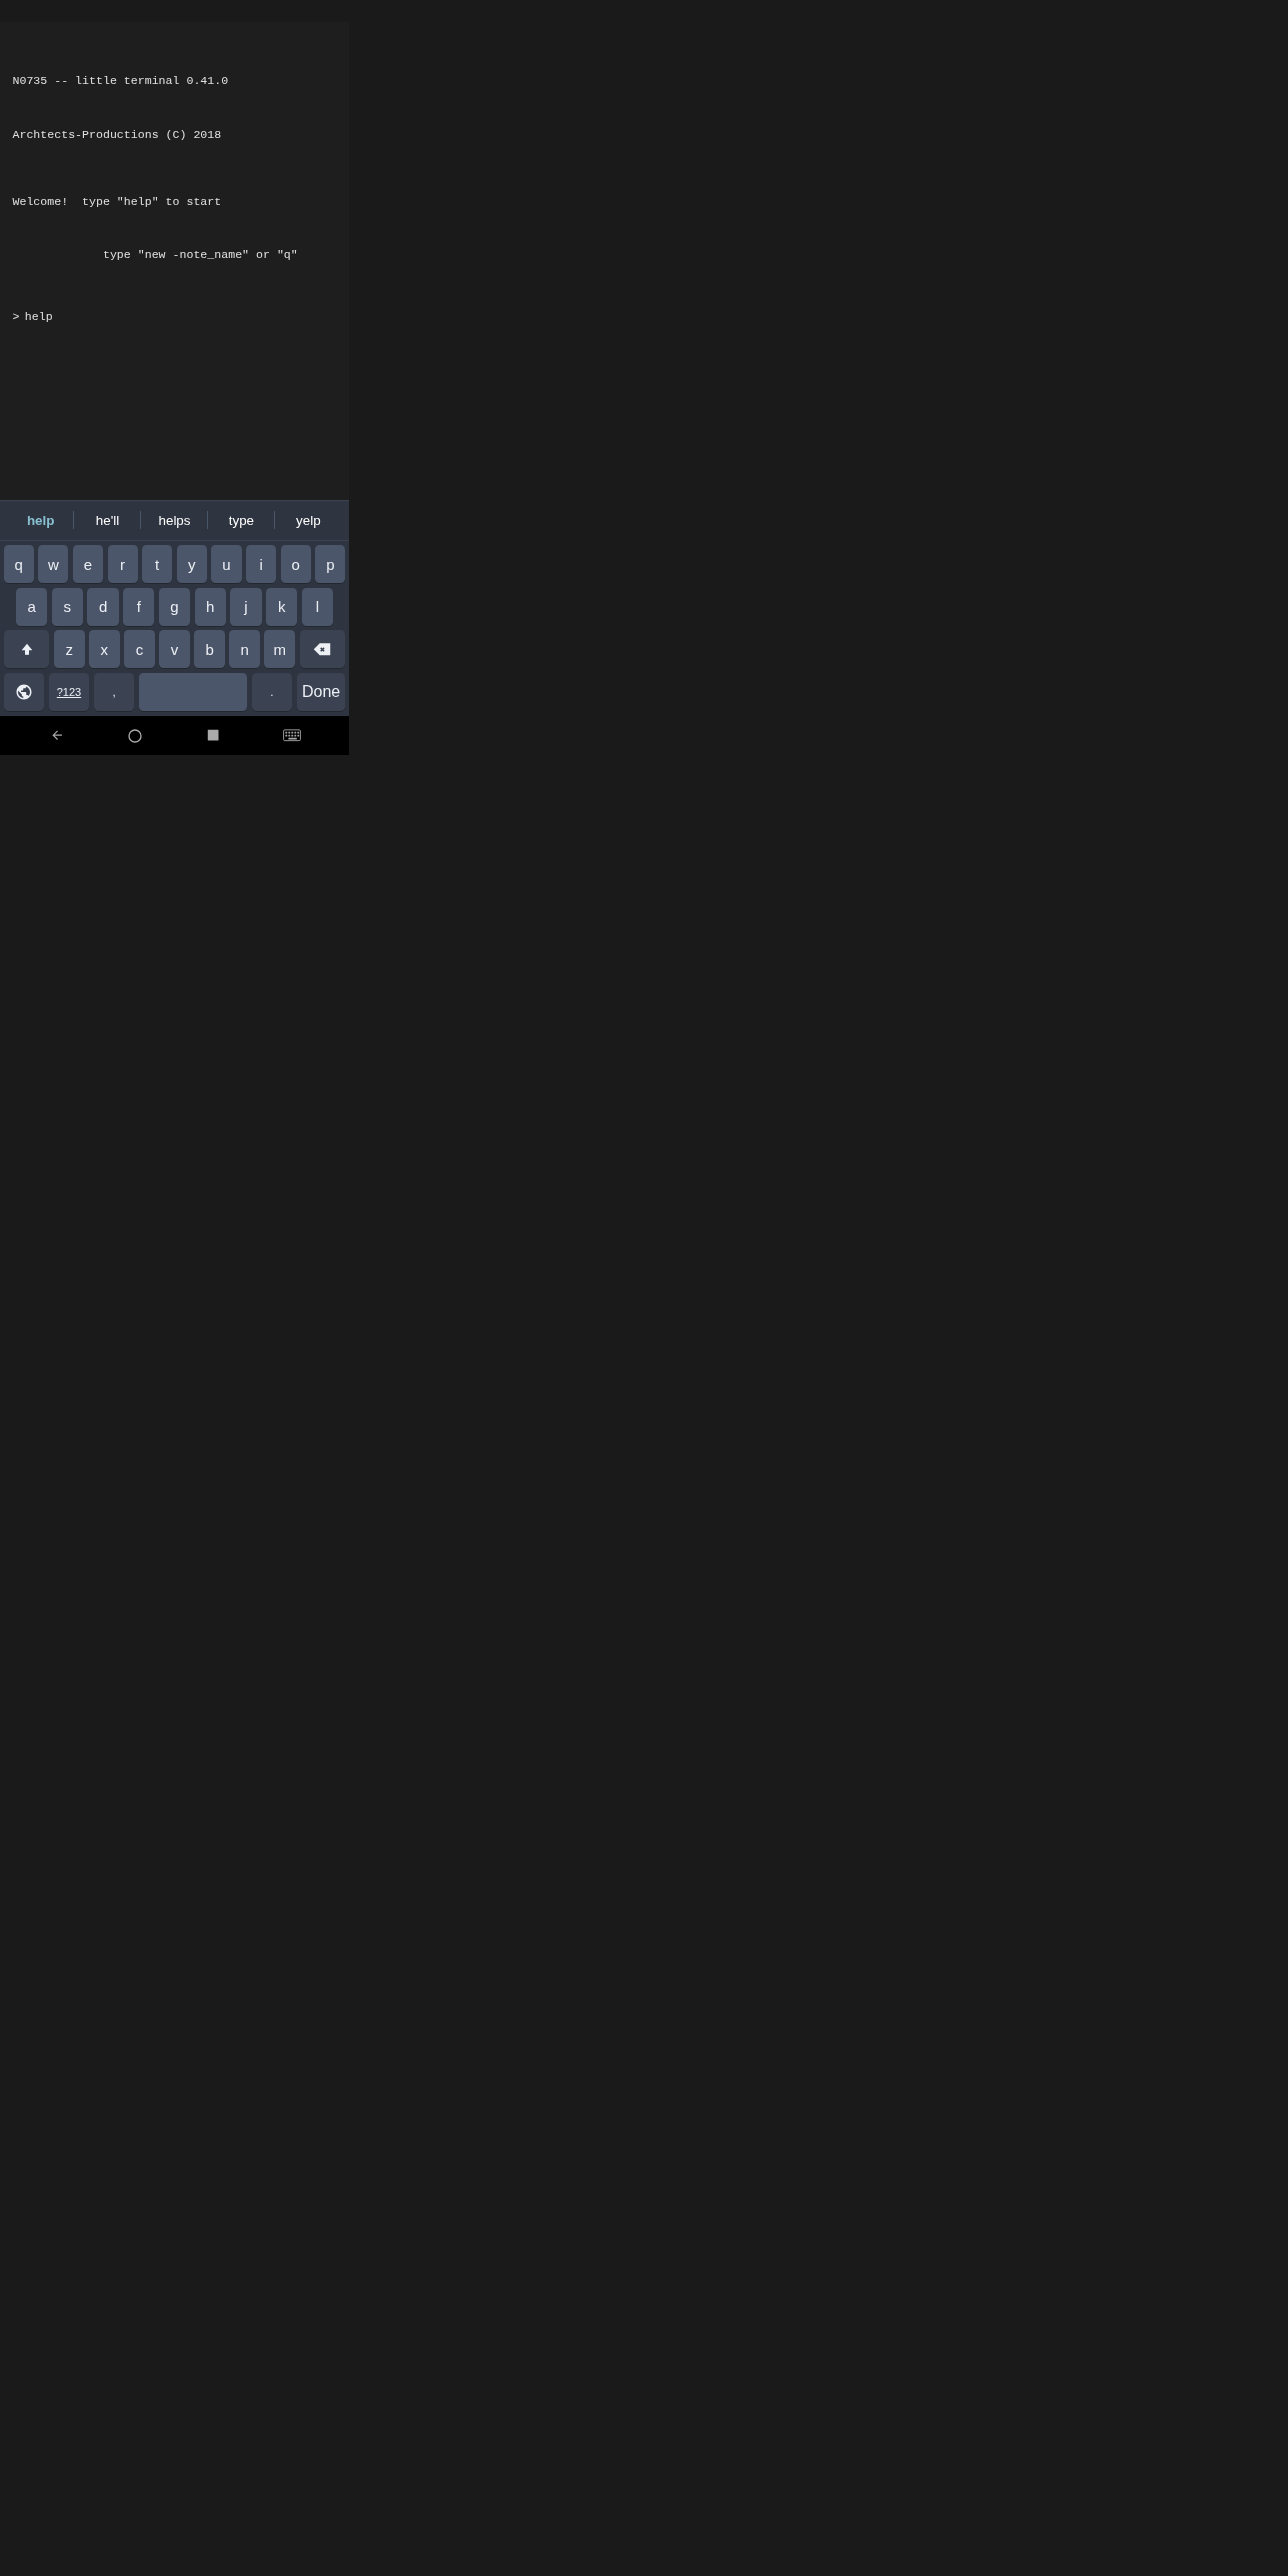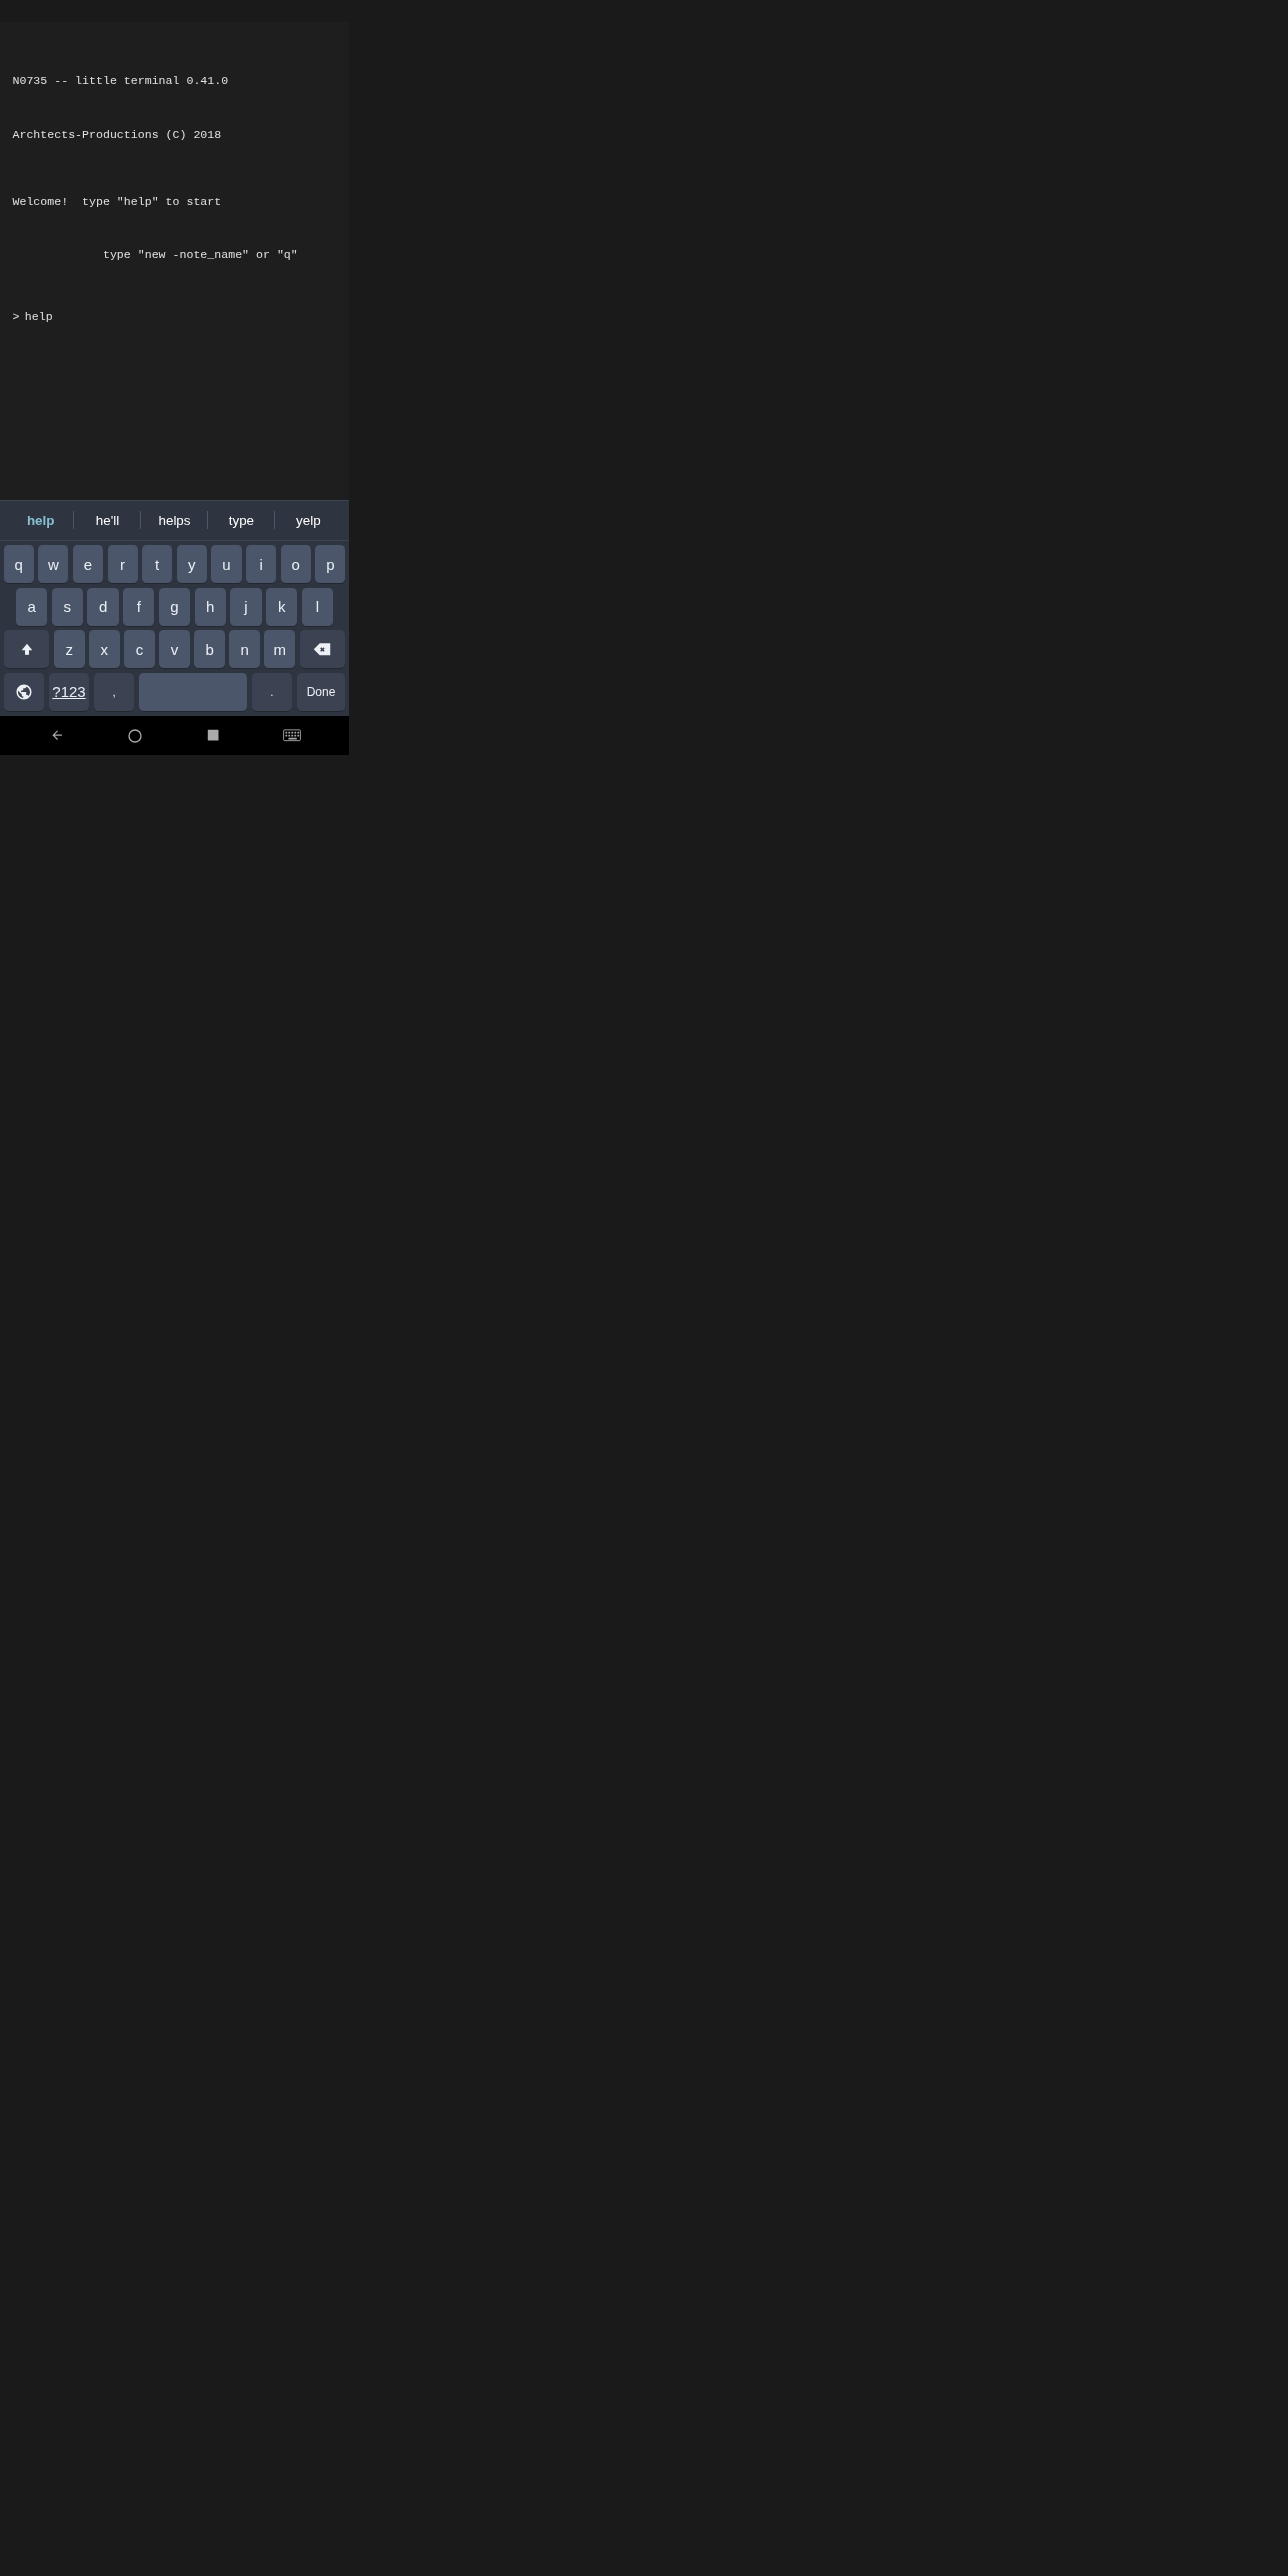--- a/index.html
+++ b/index.html
@@ -124,21 +124,21 @@
     }
 
     .key.backspace {
       background: #3b4252;
       flex: 1.5;
     }
 
     .key.done {
       background: #3b4252;
       color: #eceff4;
-      font-size: 12px;
+      font-size: 16px;
       flex: 1.8;
     }
 
     .bottom-row {
       padding-bottom: 5.4px;
     }
 
     
     #nav-bar {
       background: #000;
@@ -232,21 +232,21 @@
       </svg>
     </div>
   </div>
 
   <div class="key-row bottom-row">
     <div class="key special" style="font-size:16px;">
       <svg width="18" height="18" viewBox="0 0 24 24" fill="#eceff4">
         <path d="M12 2C6.48 2 2 6.48 2 12s4.48 10 10 10 10-4.48 10-10S17.52 2 12 2zm-1 17.93c-3.95-.49-7-3.85-7-7.93 0-.62.08-1.21.21-1.79L9 15v1c0 1.1.9 2 2 2v1.93zm6.9-2.54c-.26-.81-1-1.39-1.9-1.39h-1v-3c0-.55-.45-1-1-1H8v-2h2c.55 0 1-.45 1-1V7h2c1.1 0 2-.9 2-2v-.41c2.93 1.19 5 4.06 5 7.41 0 2.08-.8 3.97-2.1 5.39z"></path>
       </svg>
     </div>
-    <div class="key special" style="font-size:15px;text-decoration:underline;">?123</div>
+    <div class="key special" style="font-size:11px;text-decoration:underline;">?123</div>
     <div class="key special">,</div>
     <div class="key space"></div>
     <div class="key special">.</div>
     <div class="key done">Done</div>
   </div>
 </div>
 
 <div id="nav-bar">
   <div class="nav-btn">
     <svg width="14.3" height="14.3" viewBox="0 0 24 24" fill="#aaa">

